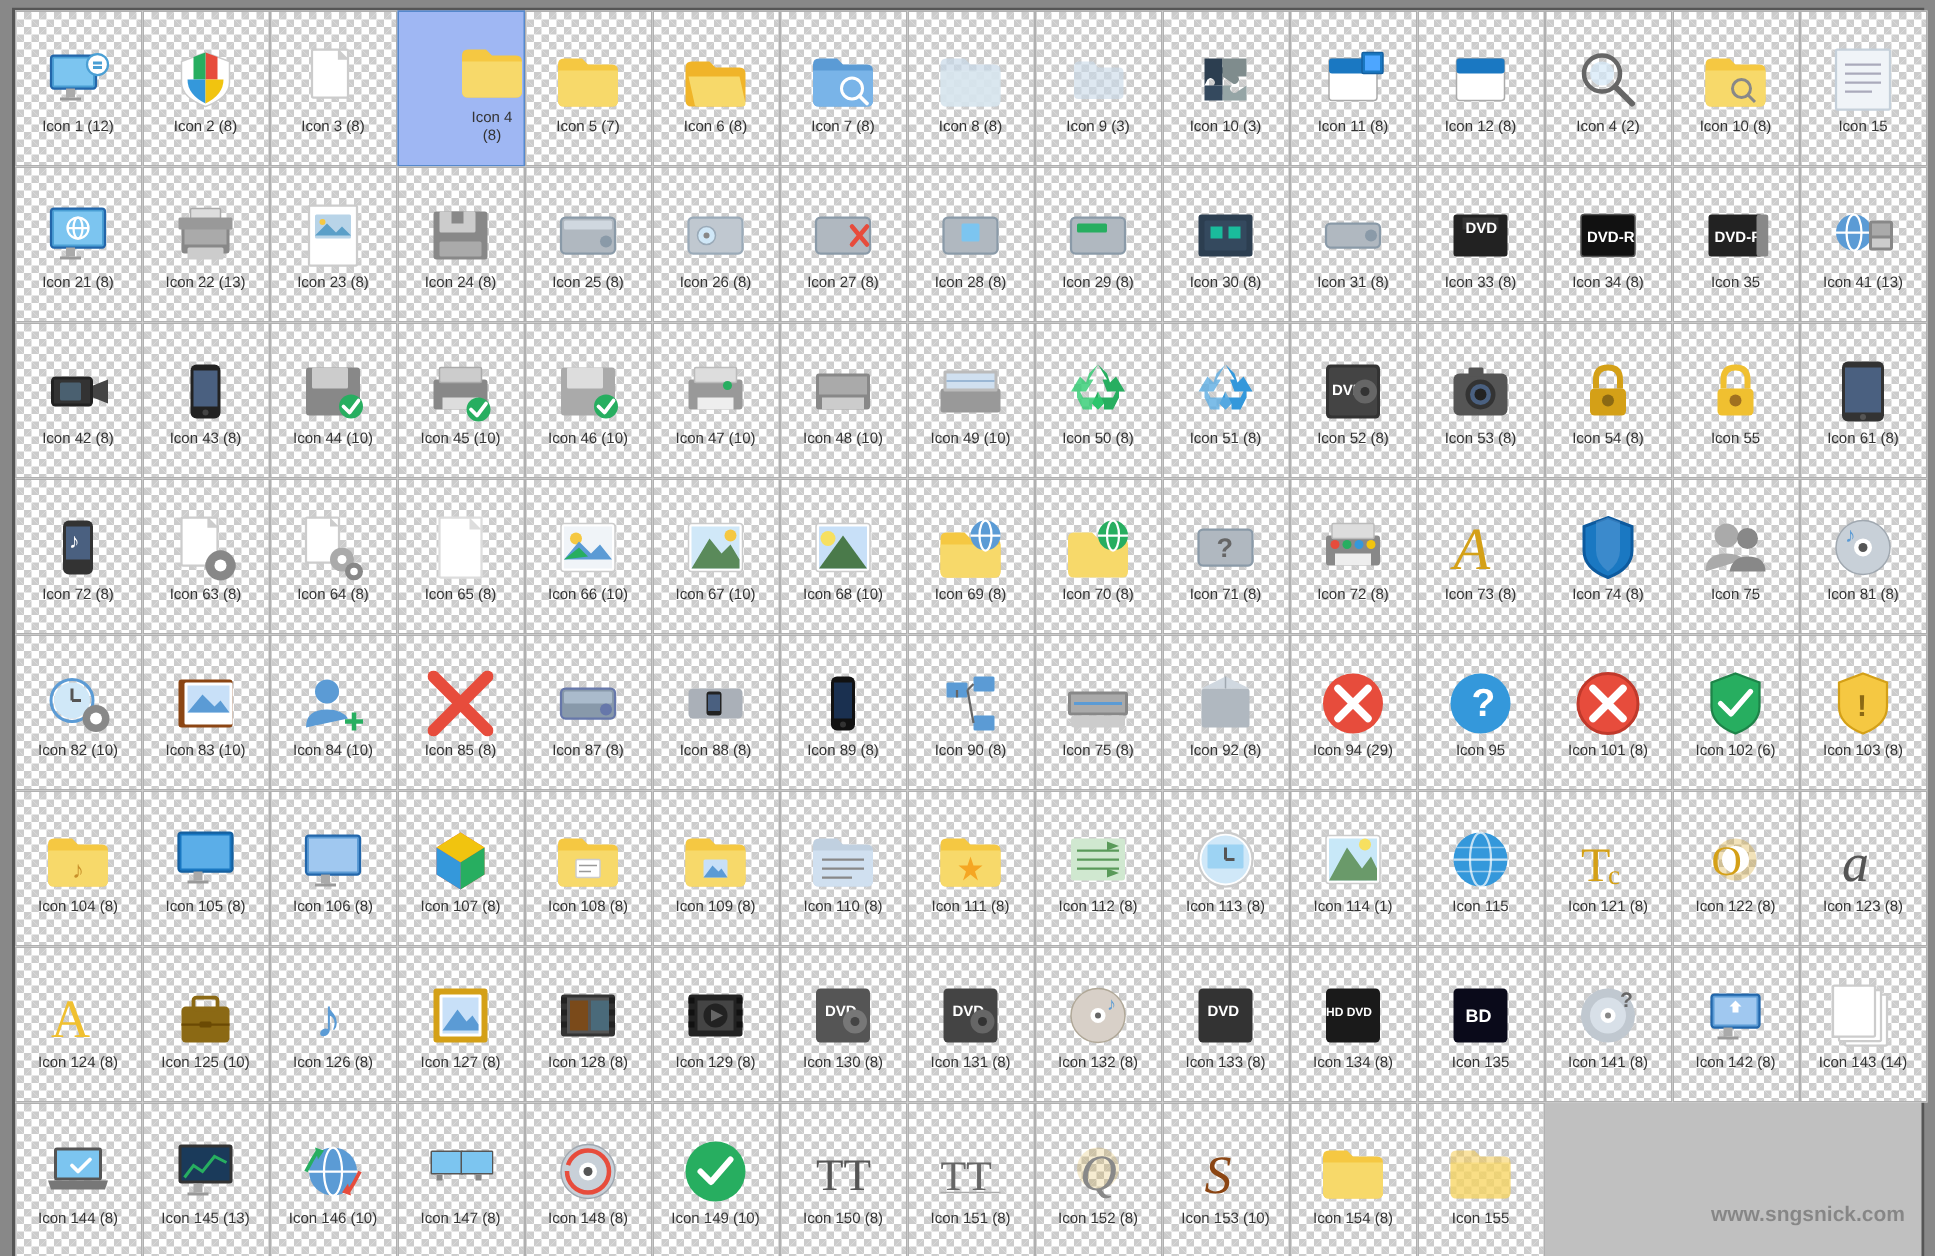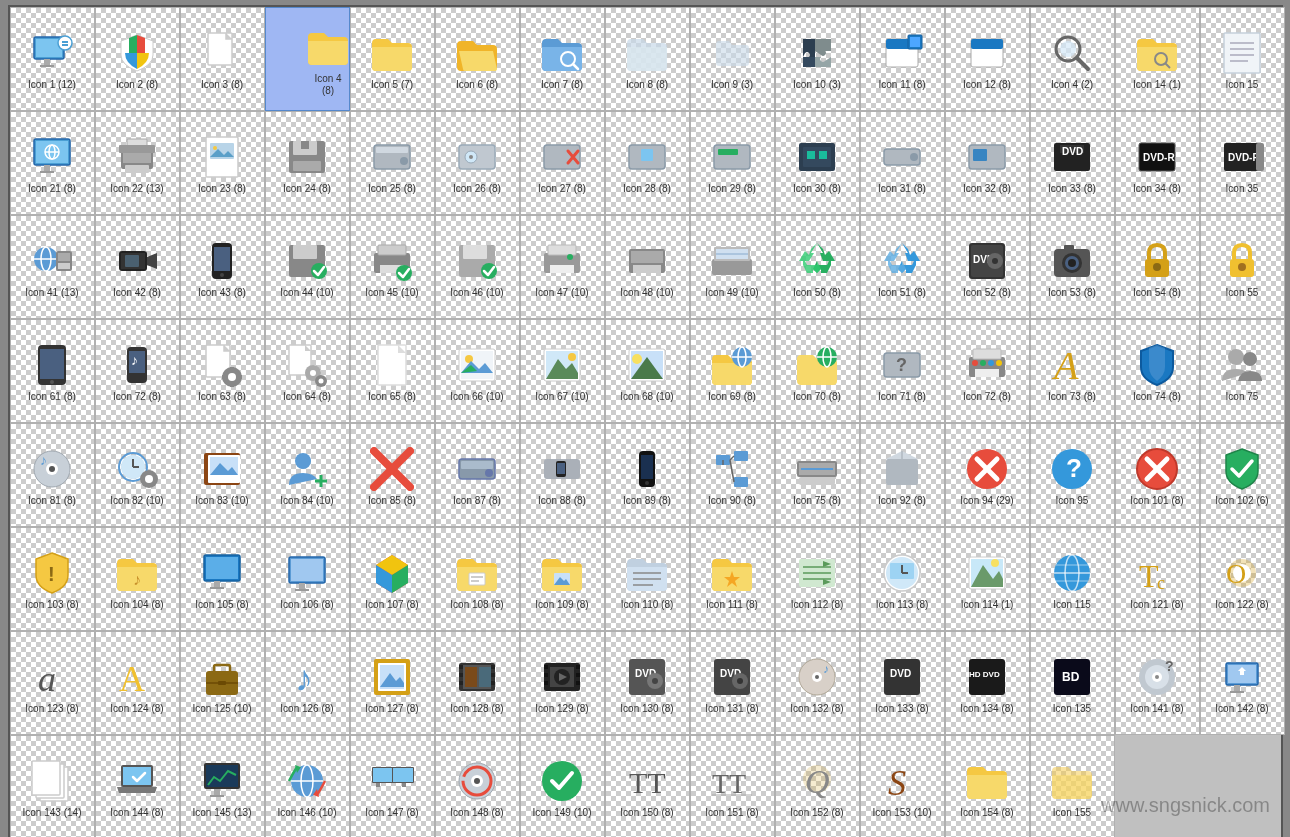--- a/index.html
+++ b/index.html
@@ -70,22 +70,22 @@
     .icon-visual svg {
       width: 44px;
       height: 44px;
     }
 
     .watermark {
       position: fixed;
       bottom: 20px;
       right: 20px;
       color: rgba(0,0,0,0.3);
-      font-size: 20px;
-      font-weight: normal;
+      font-size: 14px;
+      font-weight: bold;
     }
   </style>
 </head>
 <body>
 
 <div class="grid-container">
 <div class="icon-cell">
       <div class="icon-visual">
         <svg viewBox="0 0 44 44">
           <rect x="4" y="6" width="30" height="22" rx="2" fill="#4a9fd4" stroke="#2266aa" stroke-width="1.5"></rect>
@@ -219,21 +219,21 @@
     </div>
     <div class="icon-cell">
       <div class="icon-visual">
         <svg viewBox="0 0 44 44">
           <path d="M2 12 Q2 8 6 8 L18 8 L22 12 L38 12 Q42 12 42 16 L42 36 Q42 40 38 40 L6 40 Q2 40 2 36 Z" fill="#f5c842"></path>
           <path d="M2 16 L42 16 L42 36 Q42 40 38 40 L6 40 Q2 40 2 36 Z" fill="#f7d96a"></path>
           <circle cx="26" cy="28" r="6" fill="none" stroke="#888" stroke-width="2"></circle>
           <line x1="30" y1="32" x2="35" y2="37" stroke="#888" stroke-width="2"></line>
         </svg>
       </div>
-      <div class="icon-label">Icon 14 (1)</div>
+      <div class="icon-label">Icon 10 (8)</div>
     </div>
     <div class="icon-cell">
       <div class="icon-visual">
         <svg viewBox="0 0 44 44">
           <rect x="4" y="2" width="36" height="40" rx="1" fill="#f0f4f8" stroke="#c5d0da" stroke-width="1.5"></rect>
           <line x1="10" y1="12" x2="34" y2="12" stroke="#aab" stroke-width="1.5"></line>
           <line x1="10" y1="18" x2="34" y2="18" stroke="#aab" stroke-width="1.5"></line>
           <line x1="10" y1="24" x2="34" y2="24" stroke="#aab" stroke-width="1.5"></line>
           <line x1="10" y1="30" x2="28" y2="30" stroke="#aab" stroke-width="1.5"></line>
         </svg>
@@ -348,29 +348,20 @@
       <div class="icon-label">Icon 30 (8)</div>
     </div>
     <div class="icon-cell">
       <div class="icon-visual">
         <svg viewBox="0 0 44 44">
           <rect x="4" y="14" width="36" height="16" rx="3" fill="#b0b8c0" stroke="#8a9aa8" stroke-width="1.5"></rect>
           <circle cx="34" cy="22" r="4" fill="#8a9aa8"></circle>
         </svg>
       </div>
       <div class="icon-label">Icon 31 (8)</div>
-    </div>
-    <div class="icon-cell">
-      <div class="icon-visual">
-        <svg viewBox="0 0 44 44">
-          <rect x="4" y="10" width="36" height="24" rx="3" fill="#b0b8c0" stroke="#8a9aa8" stroke-width="1.5"></rect>
-          <rect x="8" y="14" width="14" height="12" rx="1" fill="#1a78c2" opacity="0.8"></rect>
-        </svg>
-      </div>
-      <div class="icon-label">Icon 32 (8)</div>
     </div>
     <div class="icon-cell">
       <div class="icon-visual">
         <svg viewBox="0 0 44 44">
           <rect x="4" y="8" width="36" height="28" rx="2" fill="#222"></rect>
           <rect x="10" y="10" width="24" height="8" fill="#333"></rect>
           <text x="12" y="20" fill="white" font-size="10" font-weight="bold">DVD</text>
         </svg>
       </div>
       <div class="icon-label">Icon 33 (8)</div>

